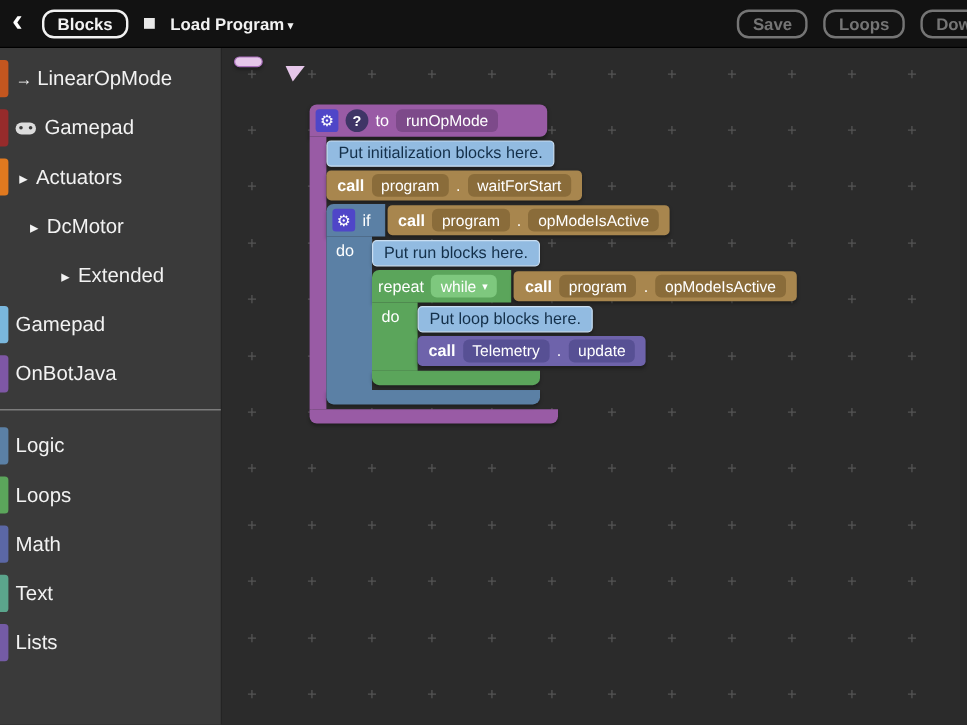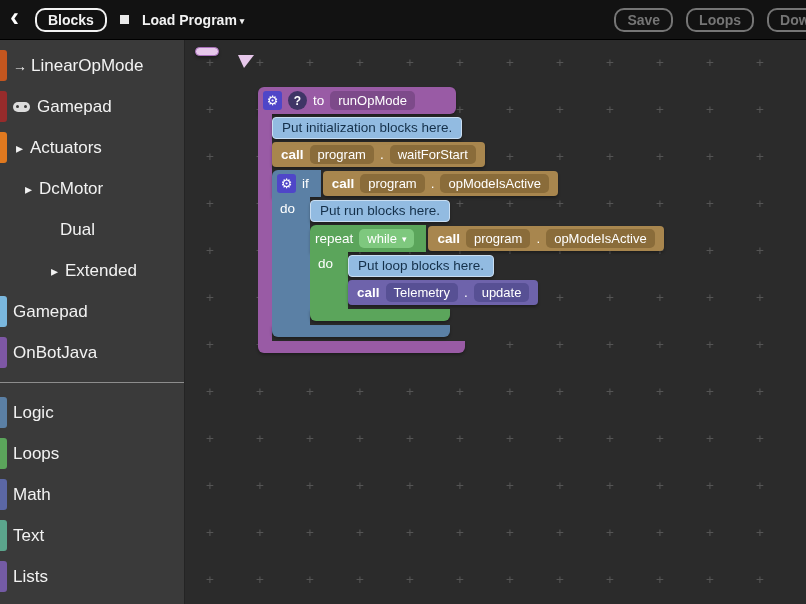--- a/index.html
+++ b/index.html
@@ -162,23 +162,20 @@
       <span class="sb-marker" style="background: rgb(224, 121, 31);"></span>
       <span class="sb-glyph">▸</span>
       <span>Actuators</span>
     </div>
 
     <div class="sb-item ind1">
       <span class="sb-glyph">▸</span>
       <span>DcMotor</span>
     </div>
 
-    <div class="sb-item ind2b">
-      <span>Dual</span>
-    </div>
 
     <div class="sb-item ind2">
       <span class="sb-glyph">▸</span>
       <span>Extended</span>
     </div>
 
     <div class="sb-item">
       <span class="sb-marker" style="background: rgb(122, 183, 221);"></span>
       <span>Gamepad</span>
     </div>

